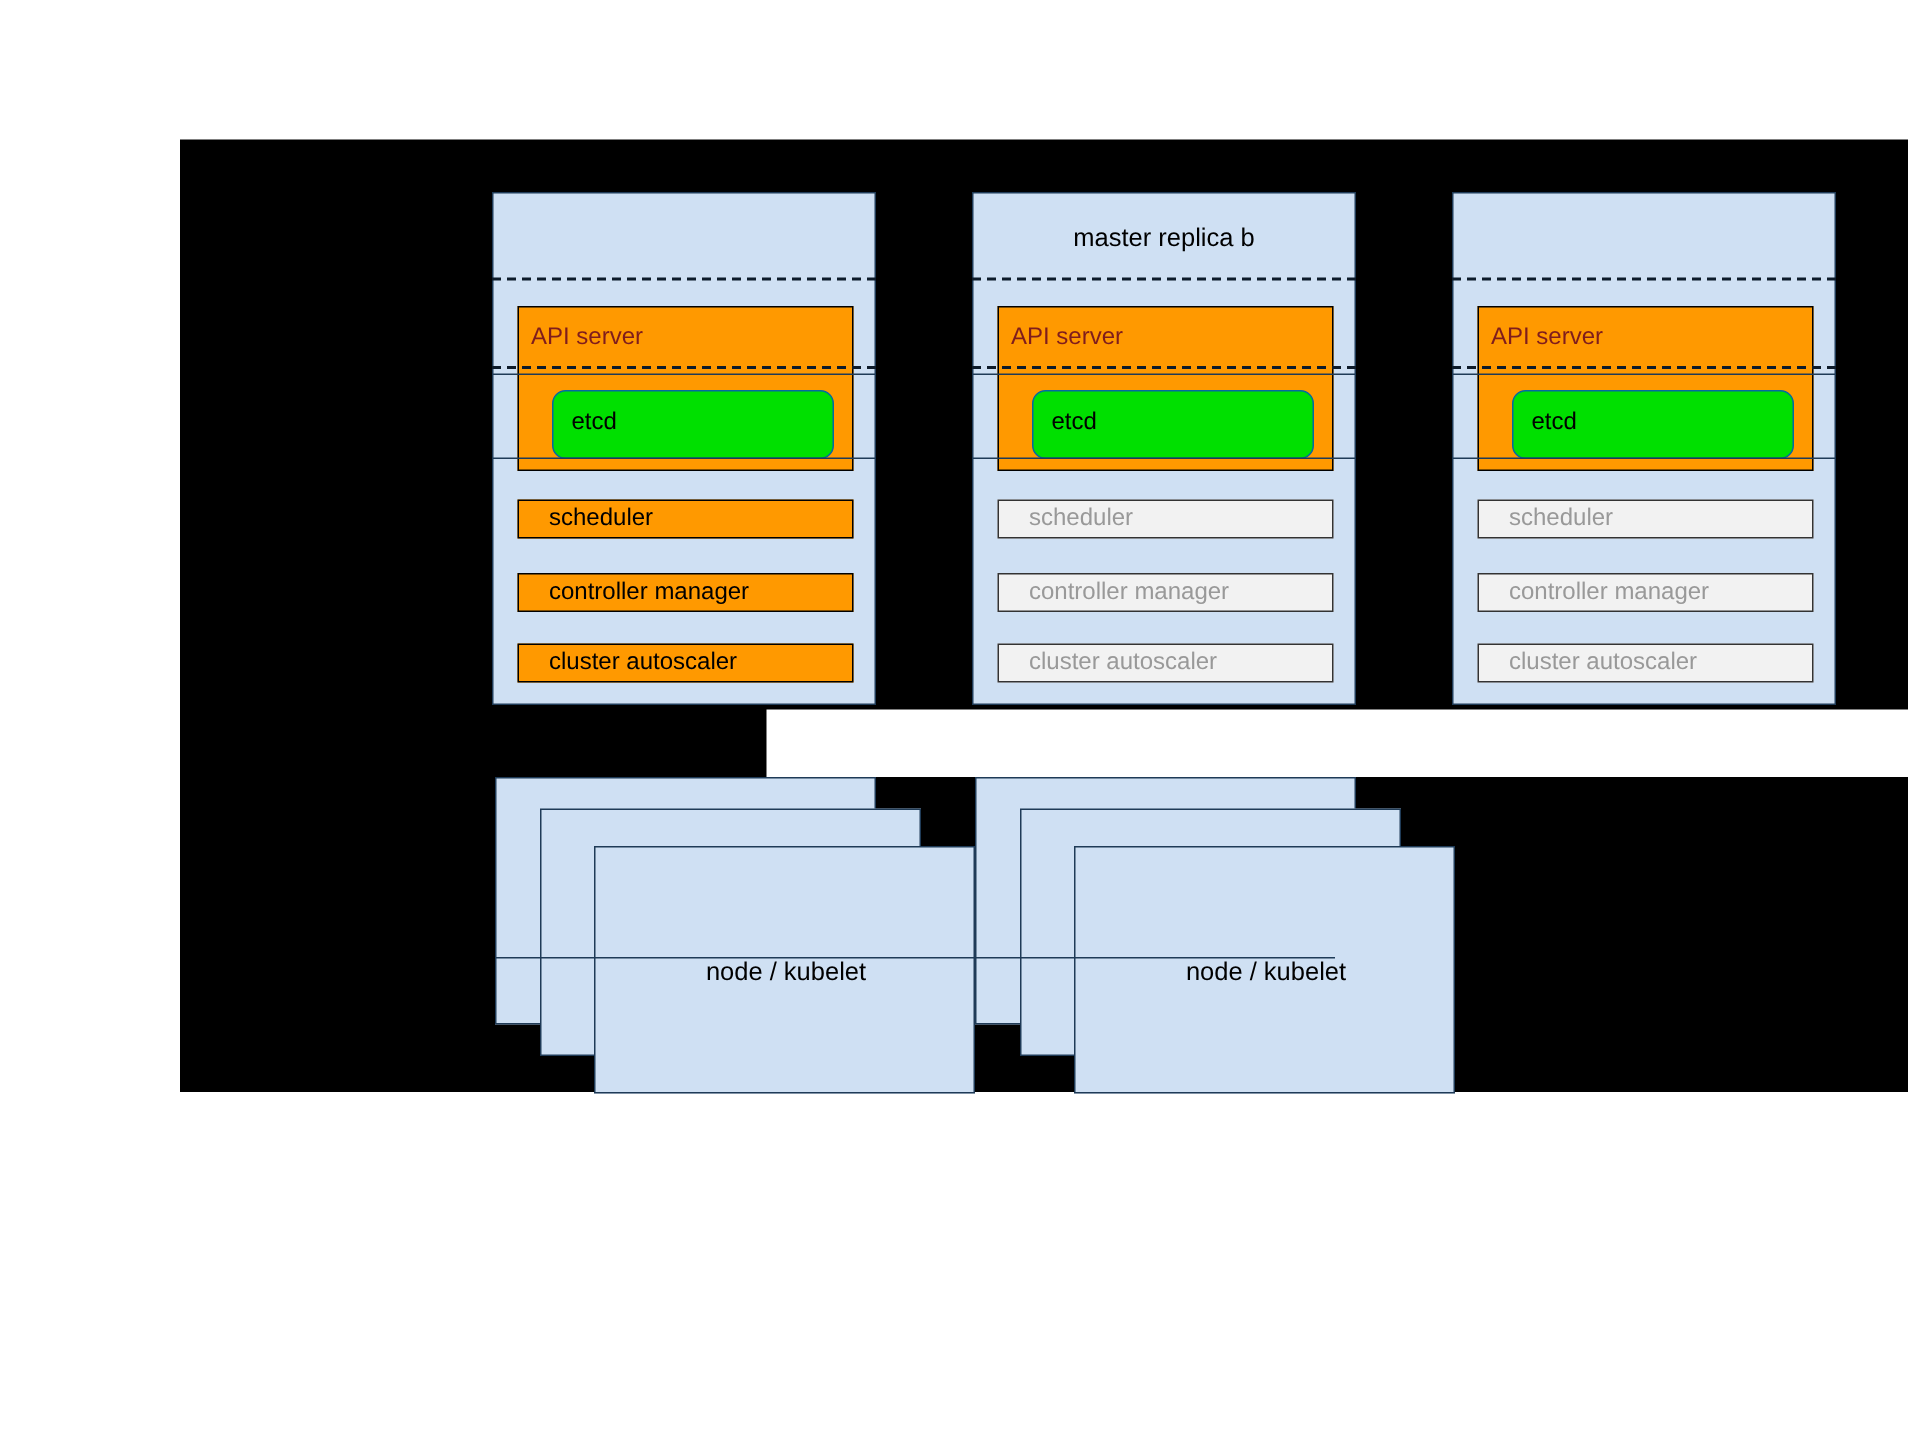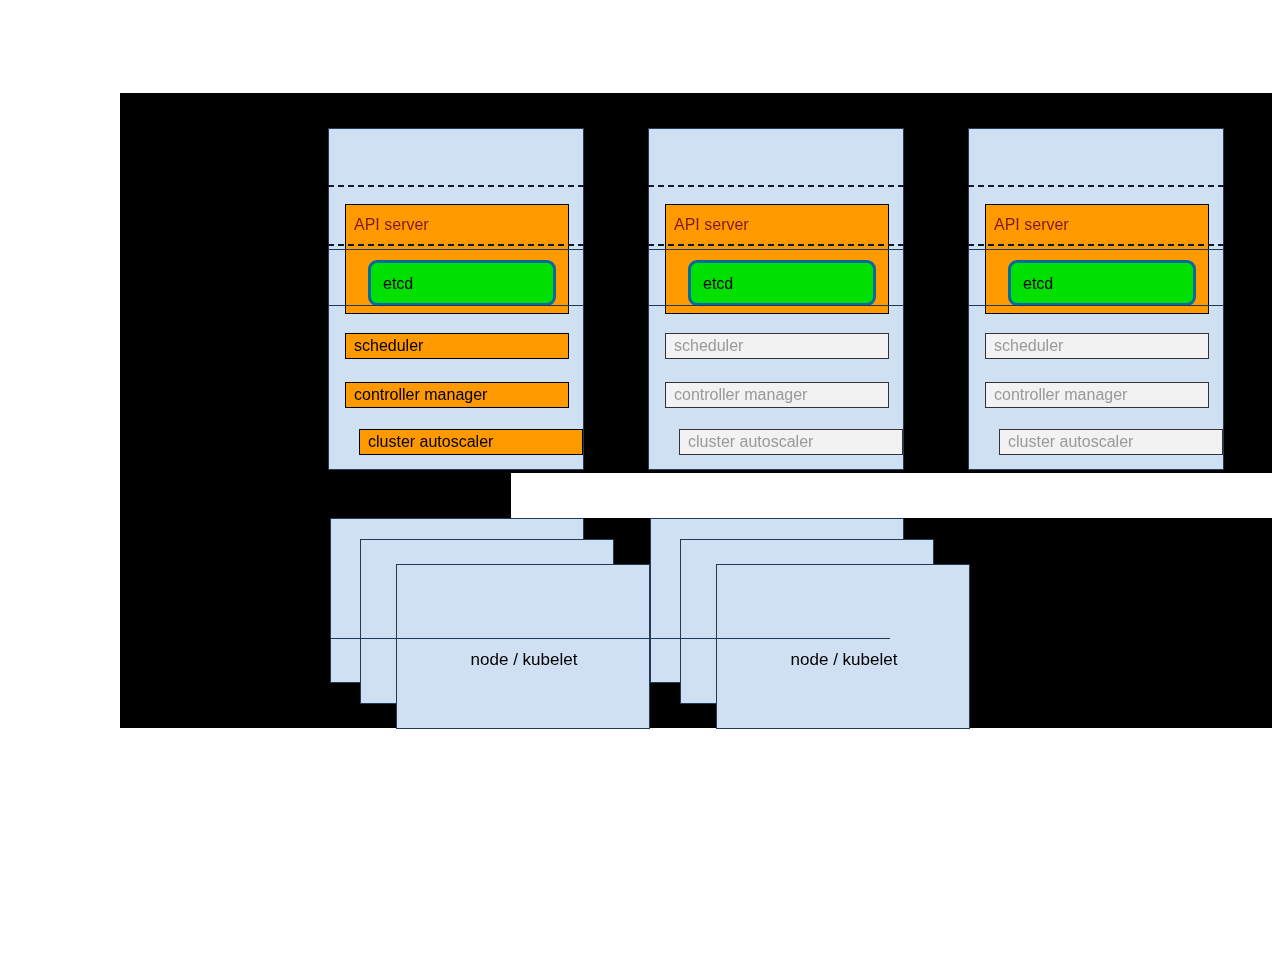--- a/index.html
+++ b/index.html
@@ -95,21 +95,21 @@
 
   
   .etcd {
     position: absolute;
     left: 22px;
     top: 55px;
     width: 188px;
     height: 46px;
     box-sizing: border-box;
     background: #00e000;
-    border: 3px solid #0369a1;
+    border: 1px solid #0369a1;
     border-radius: 9px;
   }
   .etcd-label {
     position: absolute;
     left: 12px;
     top: 12px;
     font-size: 16px;
     color: #000000;
   }
 
@@ -118,48 +118,48 @@
     position: absolute;
     left: 16px;
     width: 224px;
     height: 26px;
     box-sizing: border-box;
     border: 1px solid #000000;
     background: #ff9900;
     font-size: 16px;
     color: #000000;
     line-height: 24px;
-    padding-left: 8px;
+    padding-left: 20px;
     white-space: nowrap;
     overflow: hidden;
   }
   .component.disabled {
     background: #f2f2f2;
     color: #999999;
     border-color: #333333;
   }
   .comp-1 { top: 204px; }
   .comp-2 { top: 253px; }
-  .comp-3 { top: 300px; margin-left: 14px; }
+  .comp-3 { top: 300px; }
 
   
   .nodestack { position: absolute; }
   .nodecard {
     position: absolute;
     box-sizing: border-box;
     background: #cfe0f3;
     border: 1px solid #1f3b57;
   }
   .nodecard.c1 { left: 0px;  top: 0px;  width: 254px; height: 165px; }
   .nodecard.c2 { left: 30px; top: 21px; width: 254px; height: 165px; }
   .nodecard.c3 { left: 66px; top: 46px; width: 254px; height: 165px; }
   .node-label {
     position: absolute;
     left: 0;
-    top: 12px;
+    top: 0;
     width: 254px;
     height: 165px;
     display: flex;
     align-items: center;
     justify-content: center;
     font-size: 17px;
     color: #000000;
   }
   .nodestack-left  { left: 330px; top: 518px; }
   .nodestack-right { left: 650px; top: 518px; }
@@ -192,20 +192,21 @@
     <div class="dashed-rule dashed-mid"></div>
     <div class="solid-rule solid-upper"></div>
     <div class="solid-rule solid-lower"></div>
 
     <div class="component comp-1">scheduler</div>
     <div class="component comp-2">controller manager</div>
     <div class="component comp-3">cluster autoscaler</div>
   </div>
 
   <div class="replica replica-b">
+    <div class="replica-title">master replica b</div>
     <div class="dashed-rule dashed-top"></div>
 
     <div class="apiserver">
       <span class="apiserver-label">API server</span>
       <div class="etcd">
         <span class="etcd-label">etcd</span>
       </div>
     </div>
 
     <div class="dashed-rule dashed-mid"></div>

